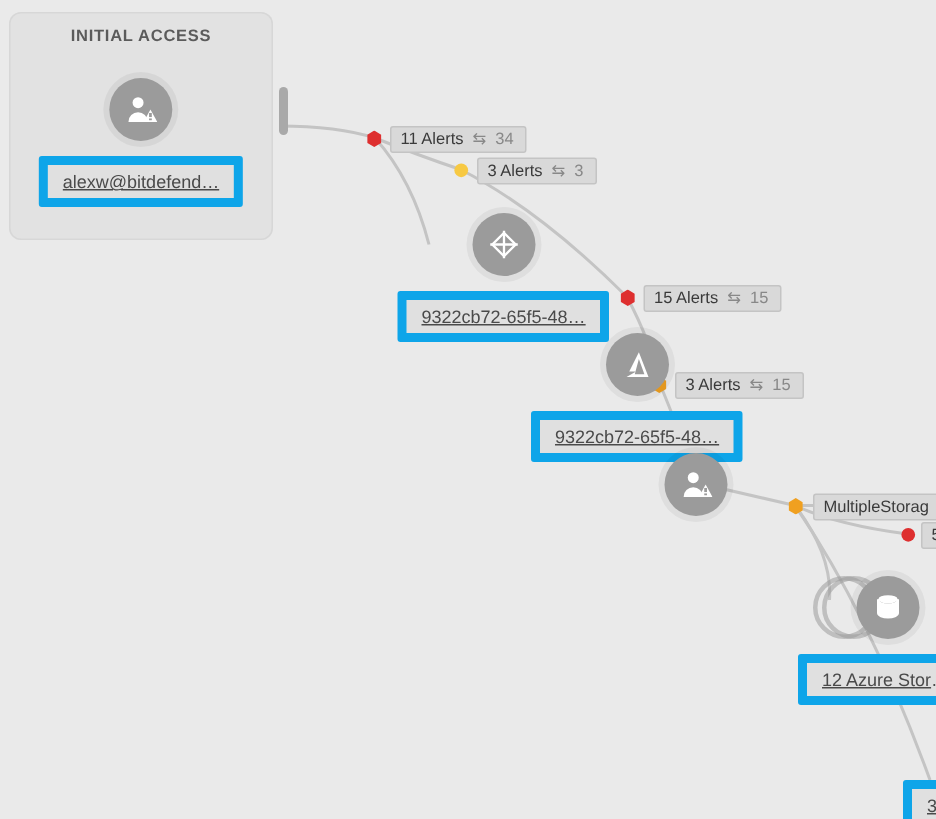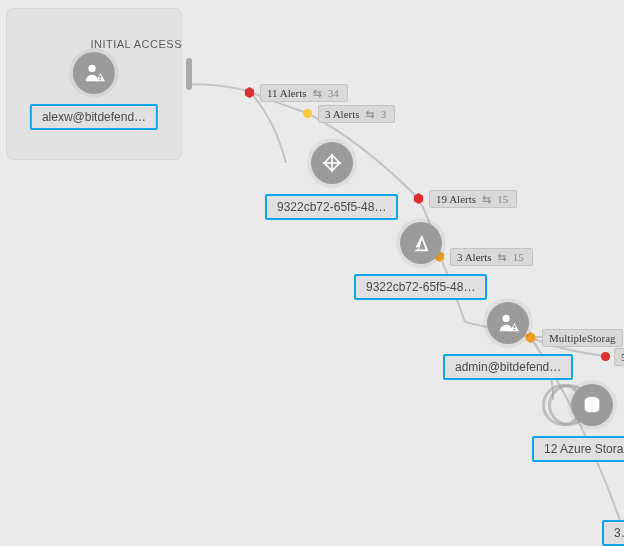--- a/index.html
+++ b/index.html
@@ -22,27 +22,26 @@
   }
   .panel {
     position: absolute;
     left: 6px; top: 8px;
     width: 176px; height: 152px;
     background: #e2e2e2;
     border-radius: 8px;
     box-shadow: 0 0 0 1px #d7d7d7 inset;
   }
   .panel-title {
-    text-align: right;
+    text-align: center;
     font-size: 11px;
     letter-spacing: 0.5px;
     color: #5b5b5b;
     padding-top: 10px;
-    font-weight: 400;
-    margin-top: 20px;
+    font-weight: 700;
   }
   .scroll-handle {
     position: absolute;
     left: 186px; top: 58px;
     width: 6px; height: 32px;
     background: #a9a9a9;
     border-radius: 3px;
   }
   .node {
     position: absolute;
@@ -56,30 +55,31 @@
     background: #9b9b9b;
     display: flex;
     align-items: center;
     justify-content: center;
     box-shadow: 0 0 0 4px rgba(0,0,0,0.05);
   }
   .node-icon svg { display:block; }
   .node-label {
     margin-top: 10px;
     background: #e0e0e0;
-    border: 2px solid #0ea5e9;
+    border: 6px solid #0ea5e9;
     padding: 4px 10px;
     font-size: 12px;
     color: #4a4a4a;
     border-radius: 2px;
     white-space: nowrap;
     max-width: 150px;
     overflow: hidden;
     text-overflow: ellipsis;
     text-align:center;
+    text-decoration:underline;
   }
   .multi-ring {
     position: absolute;
     border-radius: 50%;
     border: 3px solid #9b9b9b;
     opacity: 0.55;
     background: transparent;
   }
   .alert-pill {
     position: absolute;
@@ -88,21 +88,20 @@
     gap: 6px;
     background: #d9d9d9;
     border: 1px solid #c4c4c4;
     padding: 2px 8px 2px 6px;
     border-radius: 2px;
     font-size: 11px;
     color: #3a3a3a;
     white-space: nowrap;
     height: 18px;
     line-height: 14px;
-    font-family: Liberation Serif, serif;
   }
   .alert-pill .swap {
     color: #888;
     font-size: 11px;
   }
   .alert-pill .count {
     color: #888;
     font-size: 11px;
   }
   .bubble {
@@ -170,21 +169,21 @@
   <div class="alert-pill" style="left:318px; top:105px;">
     <span>3 Alerts</span>
     <span class="swap">⇆</span>
     <span class="count">3</span>
   </div>
 
   <svg class="bubble" style="left:413px; top:193px;" viewBox="0 0 12 12">
       <polygon class="hex-red" points="6,0 11,3 11,9 6,12 1,9 1,3"></polygon>
     </svg>
   <div class="alert-pill" style="left:429px; top:190px;">
-    <span>19 Alerts</span>
+    <span>15 Alerts</span>
     <span class="swap">⇆</span>
     <span class="count">15</span>
   </div>
 
   <svg class="bubble" style="left:434px; top:251px;" viewBox="0 0 12 12">
       <polygon class="hex-orange" points="6,0 11,3 11,9 6,12 1,9 1,3"></polygon>
     </svg>
   <div class="alert-pill" style="left:450px; top:248px;">
     <span>3 Alerts</span>
     <span class="swap">⇆</span>
@@ -232,21 +231,20 @@
       <svg width="22" height="22" viewBox="0 0 24 24">
           <g fill="#fff">
             <circle cx="10" cy="7" r="4"></circle>
             <path d="M3 21 a7 7 0 0 1 14 0 Z"></path>
             <path d="M14 21 L19 12 L24 21 Z"></path>
             <rect x="18" y="14.5" width="2" height="3" fill="#9b9b9b"></rect>
             <rect x="18" y="18.5" width="2" height="1.3" fill="#9b9b9b"></rect>
           </g>
         </svg>
     </div>
-    <div class="node-label">admin@bitdefend…</div>
   </div>
 
   <div class="multi-ring" style="left:542px; top:384px; width:42px; height:42px;"></div>
   <div class="multi-ring" style="left:548px; top:384px; width:42px; height:42px;"></div>
   <div class="node" style="left:532px; top:384px;">
     <div class="node-icon">
       <svg width="22" height="22" viewBox="0 0 24 24">
           <g fill="#fff">
             <ellipse cx="12" cy="6" rx="7" ry="3"></ellipse>
             <path d="M5 6 v10 a7 3 0 0 0 14 0 V6" fill="none" stroke="#fff" stroke-width="2"></path>

